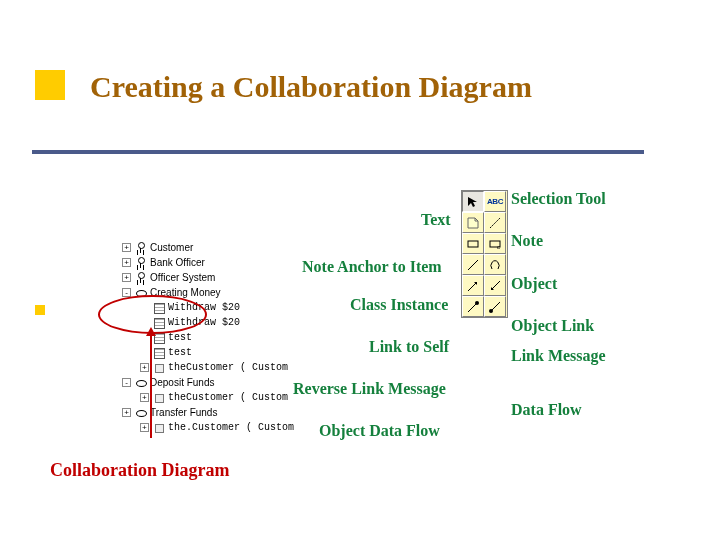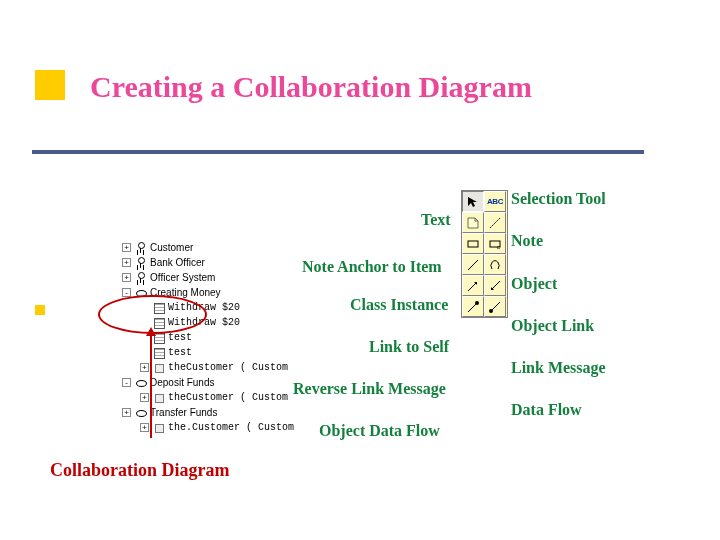--- a/index.html
+++ b/index.html
@@ -19,21 +19,21 @@
     width: 30px;
     height: 30px;
     background: #ffcc00;
   }
   .slide-title {
     position: absolute;
     left: 90px;
     top: 70px;
     font-size: 30px;
     font-weight: bold;
-    color: #ec4899;
+    color: #a16207;
   }
   .hr-rule {
     position: absolute;
     left: 32px;
     top: 150px;
     width: 612px;
     height: 4px;
     background: #4a5a8a;
   }
   .accent-square-left {
@@ -350,16 +350,16 @@
   </div>
 
 <div class="lbl" style="left:511px; top:190px;">Selection Tool</div>
 <div class="lbl left" style="left:421px; top:211px;">Text</div>
 <div class="lbl" style="left:511px; top:232px;">Note</div>
 <div class="lbl left" style="left:302px; top:258px;">Note Anchor to Item</div>
 <div class="lbl" style="left:511px; top:275px;">Object</div>
 <div class="lbl left" style="left:350px; top:296px;">Class Instance</div>
 <div class="lbl" style="left:511px; top:317px;">Object Link</div>
 <div class="lbl left" style="left:369px; top:338px;">Link to Self</div>
-<div class="lbl" style="left:511px; top:359px;font-family:Liberation Serif, serif;">Link Message</div>
+<div class="lbl" style="left:511px; top:347px;font-family:Liberation Serif, serif;">Link Message</div>
 <div class="lbl left" style="left:293px; top:380px;">Reverse Link Message</div>
 <div class="lbl" style="left:511px; top:401px;">Data Flow</div>
 <div class="lbl left" style="left:319px; top:422px;">Object Data Flow</div>
 
 </body></html>

